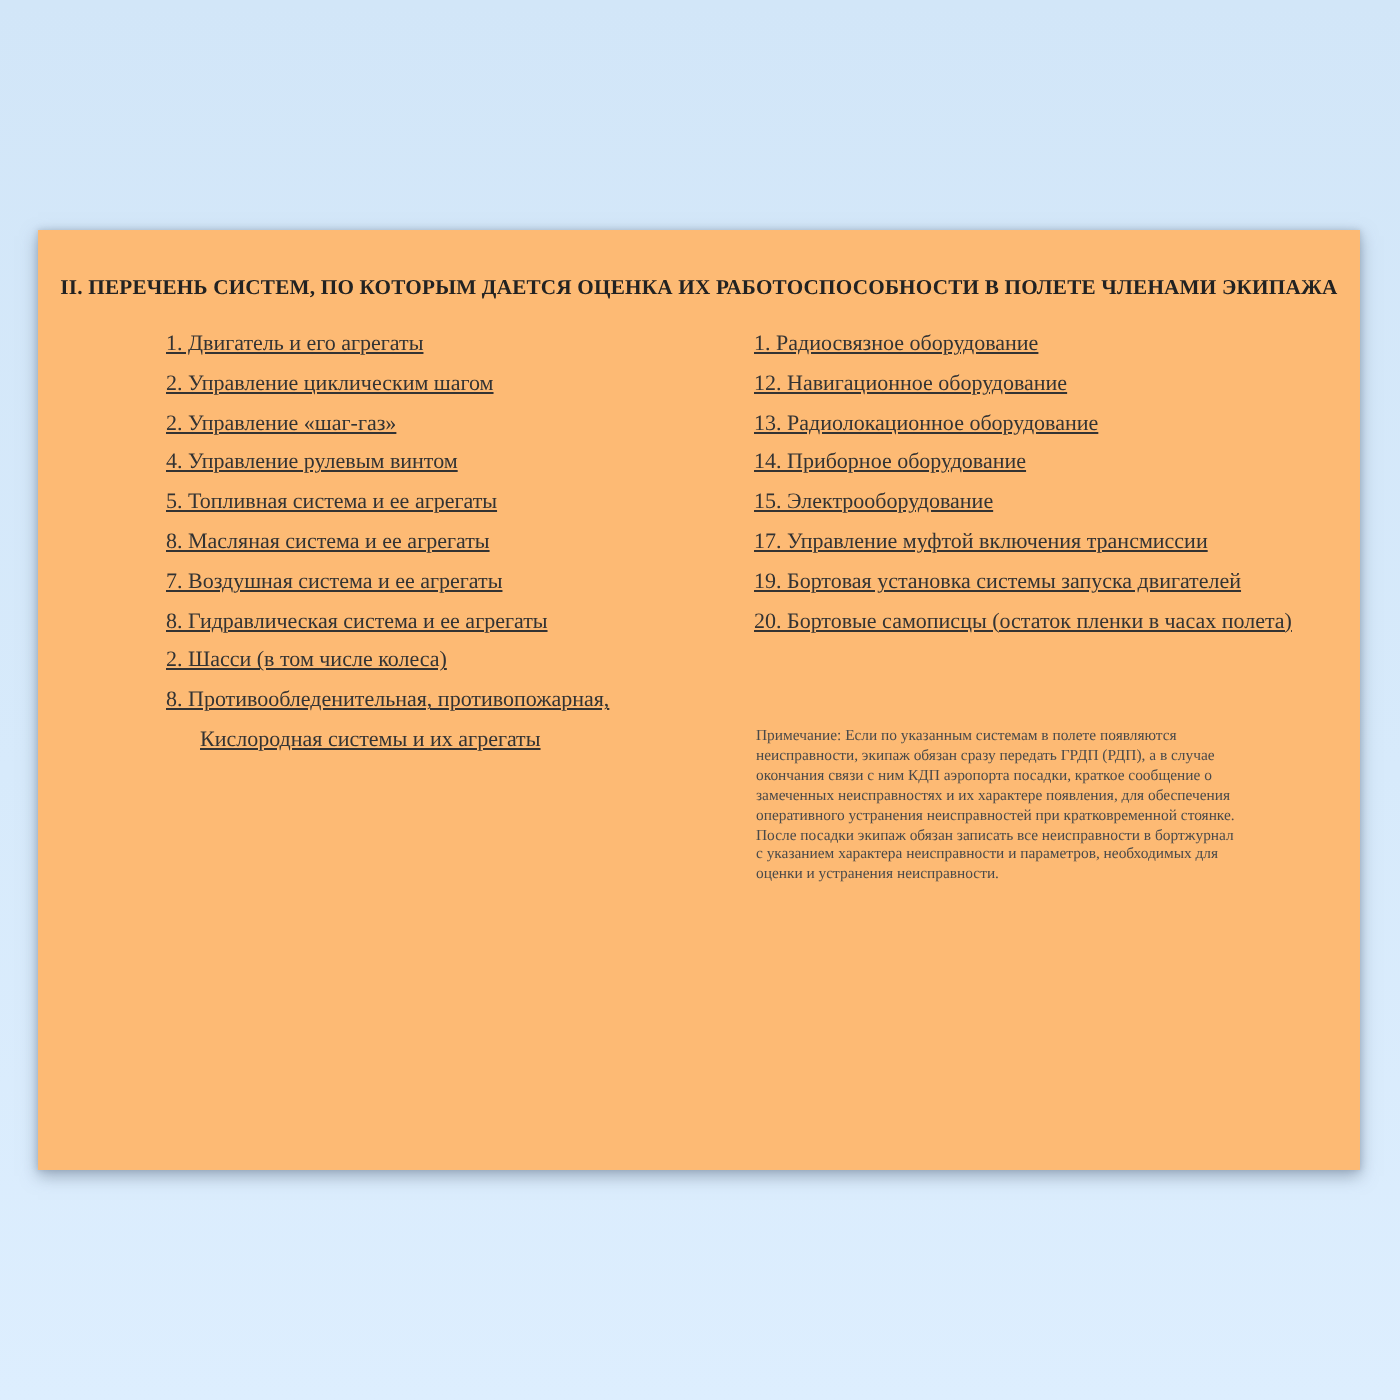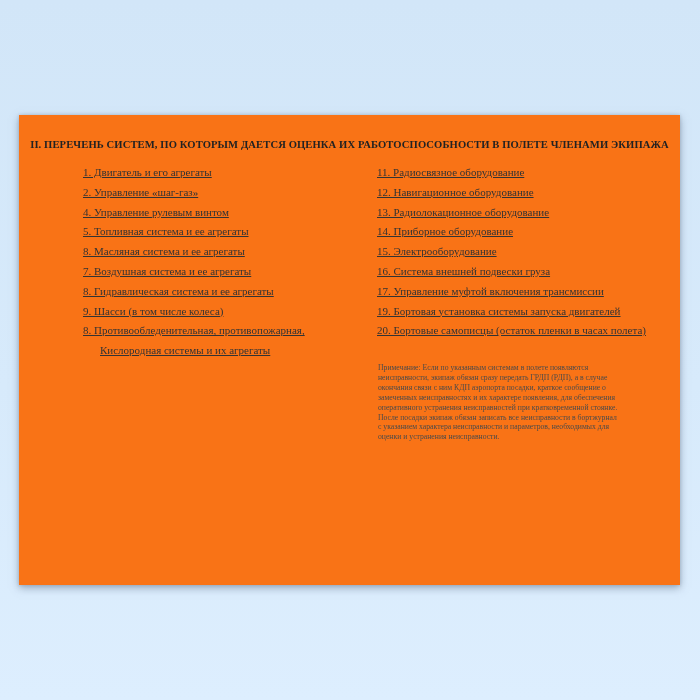--- a/index.html
+++ b/index.html
@@ -13,21 +13,21 @@
     position: relative;
     background: linear-gradient(180deg, #d2e6f8 0%, #d7eafb 55%, #ddeefe 100%);
     font-family: "Liberation Serif", "DejaVu Serif", serif;
   }
   .sheet {
     position: absolute;
     left: 19px;
     top: 115px;
     width: 661px;
     height: 470px;
-    background: #f97316;
+    background: #fdba74;
     box-shadow: 0 3px 8px rgba(98, 114, 136, 0.55), 0 0 3px rgba(98, 114, 136, 0.3);
   }
   .title {
     position: absolute;
     top: 24px;
     left: 0;
     right: 0;
     margin: 0;
     text-align: center;
     font-size: 10.6px;
@@ -65,38 +65,38 @@
 </style>
 </head>
 <body>
 
 <div class="sheet">
 
   <h1 class="title">II. ПЕРЕЧЕНЬ СИСТЕМ, ПО КОТОРЫМ ДАЕТСЯ ОЦЕНКА ИХ РАБОТОСПОСОБНОСТИ В ПОЛЕТЕ ЧЛЕНАМИ ЭКИПАЖА</h1>
 
   <div class="col col-left">
     <div class="item">1. Двигатель и его агрегаты</div>
+    <div class="item">2. Управление циклическим шагом</div>
     <div class="item">2. Управление «шаг-газ»</div>
     <div class="item">4. Управление рулевым винтом</div>
     <div class="item">5. Топливная система и ее агрегаты</div>
     <div class="item">8. Масляная система и ее агрегаты</div>
     <div class="item">7. Воздушная система и ее агрегаты</div>
     <div class="item">8. Гидравлическая система и ее агрегаты</div>
-    <div class="item">9. Шасси (в том числе колеса)</div>
+    <div class="item">2. Шасси (в том числе колеса)</div>
     <div class="item">8. Противообледенительная, противопожарная,
 Кислородная системы и их агрегаты</div>
   </div>
 
   <div class="col col-right">
-    <div class="item">11. Радиосвязное оборудование</div>
+    <div class="item">1. Радиосвязное оборудование</div>
     <div class="item">12. Навигационное оборудование</div>
     <div class="item">13. Радиолокационное оборудование</div>
     <div class="item">14. Приборное оборудование</div>
     <div class="item">15. Электрооборудование</div>
-    <div class="item">16. Система внешней подвески груза</div>
     <div class="item">17. Управление муфтой включения трансмиссии</div>
     <div class="item">19. Бортовая установка системы запуска двигателей</div>
     <div class="item">20. Бортовые самописцы (остаток пленки в часах полета)</div>
   </div>
 
   <p class="note">Примечание: Если по указанным системам в полете появляются
 неисправности, экипаж обязан сразу передать ГРДП (РДП), а в случае
 окончания связи с ним КДП аэропорта посадки, краткое сообщение о
 замеченных неисправностях и их характере появления, для обеспечения
 оперативного устранения неисправностей при кратковременной стоянке.

